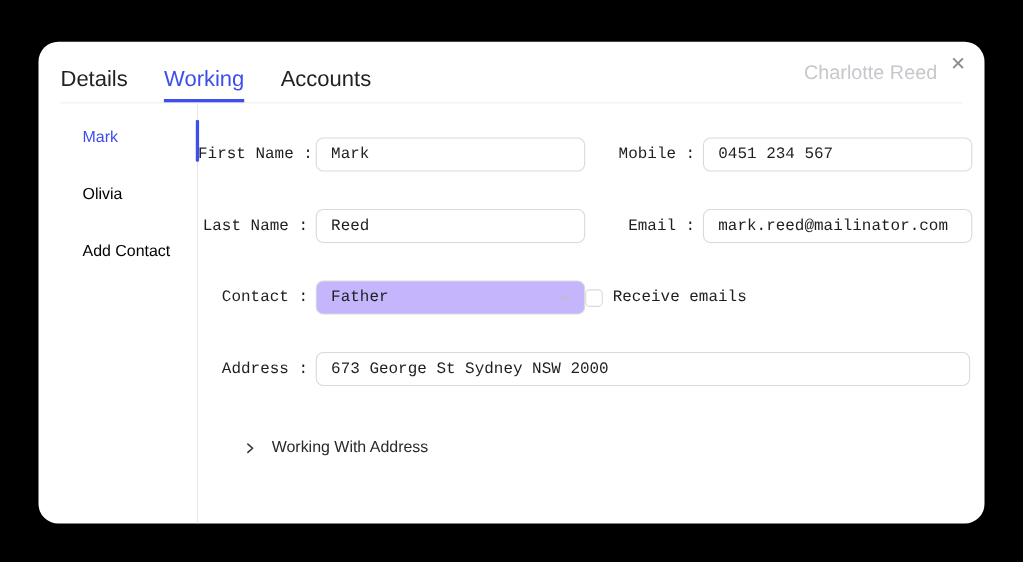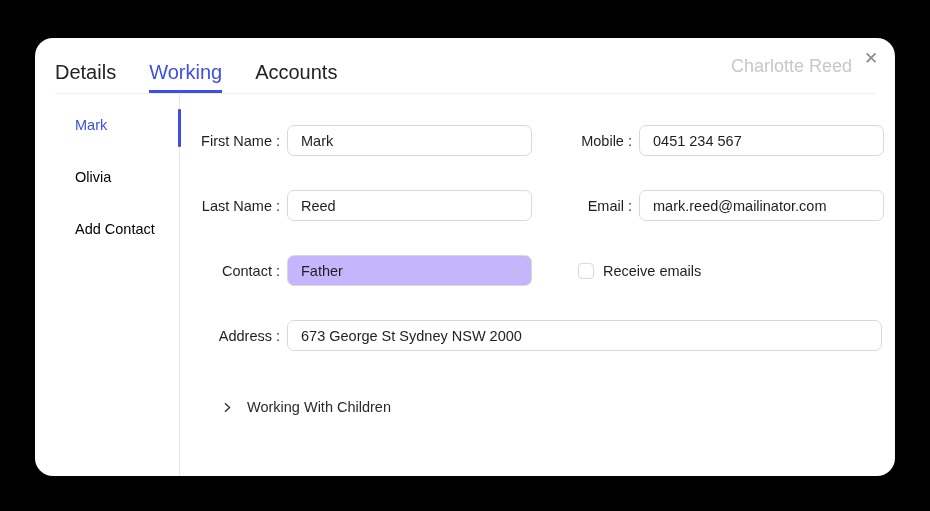--- a/index.html
+++ b/index.html
@@ -85,20 +85,21 @@
     width: 3px; height: 38px;
     background: var(--accent);
     border-radius: 1px;
   }
   
   .form-area { flex: 1; padding-top: 31px; }
   .form-row {
     display: flex;
     align-items: center;
     margin-bottom: 34px;
+    font-family: Liberation Mono, monospace;
   }
   .field-label {
     width: 100px;
     flex-shrink: 0;
     text-align: right;
     font-size: 14.5px;
     color: #1f1f1f;
     margin-right: 7px;
     white-space: nowrap;
   }
@@ -125,21 +126,20 @@
     color: #1f1f1f;
     background: #c4b5fd;
     display: flex;
     align-items: center;
     justify-content: space-between;
     cursor: pointer;
   }
   .select-chevron { display: flex; align-items: center; color: #bfbfbf; }
   .checkbox-group {
     display: flex;
-    margin-left: 46px;
     cursor: pointer;
   }
   .checkbox {
     width: 16px; height: 16px;
     border: 1px solid #d9d9d9;
     border-radius: 4px;
     background: #fff;
     flex-shrink: 0;
   }
   .checkbox-label { font-size: 14.5px; color: #1f1f1f; margin-left: 9px; }
@@ -211,18 +211,18 @@
         <label class="field-label">Address :</label>
         <input class="text-input wide" type="text" value="673 George St Sydney NSW 2000" style="">
       </div>
 
       <div class="collapse-row">
         <span class="collapse-chevron">
           <svg width="13" height="13" viewBox="0 0 12 12" fill="none">
               <path d="M4 2.5 L8 6 L4 9.5" stroke="currentColor" stroke-width="1.3" stroke-linecap="round" stroke-linejoin="round"></path>
             </svg>
         </span>
-        <span class="collapse-label">Working With Children</span>
+        <span class="collapse-label">Working With Address</span>
       </div>
 
     </div>
   </div>
 </div>
 
 </body></html>

